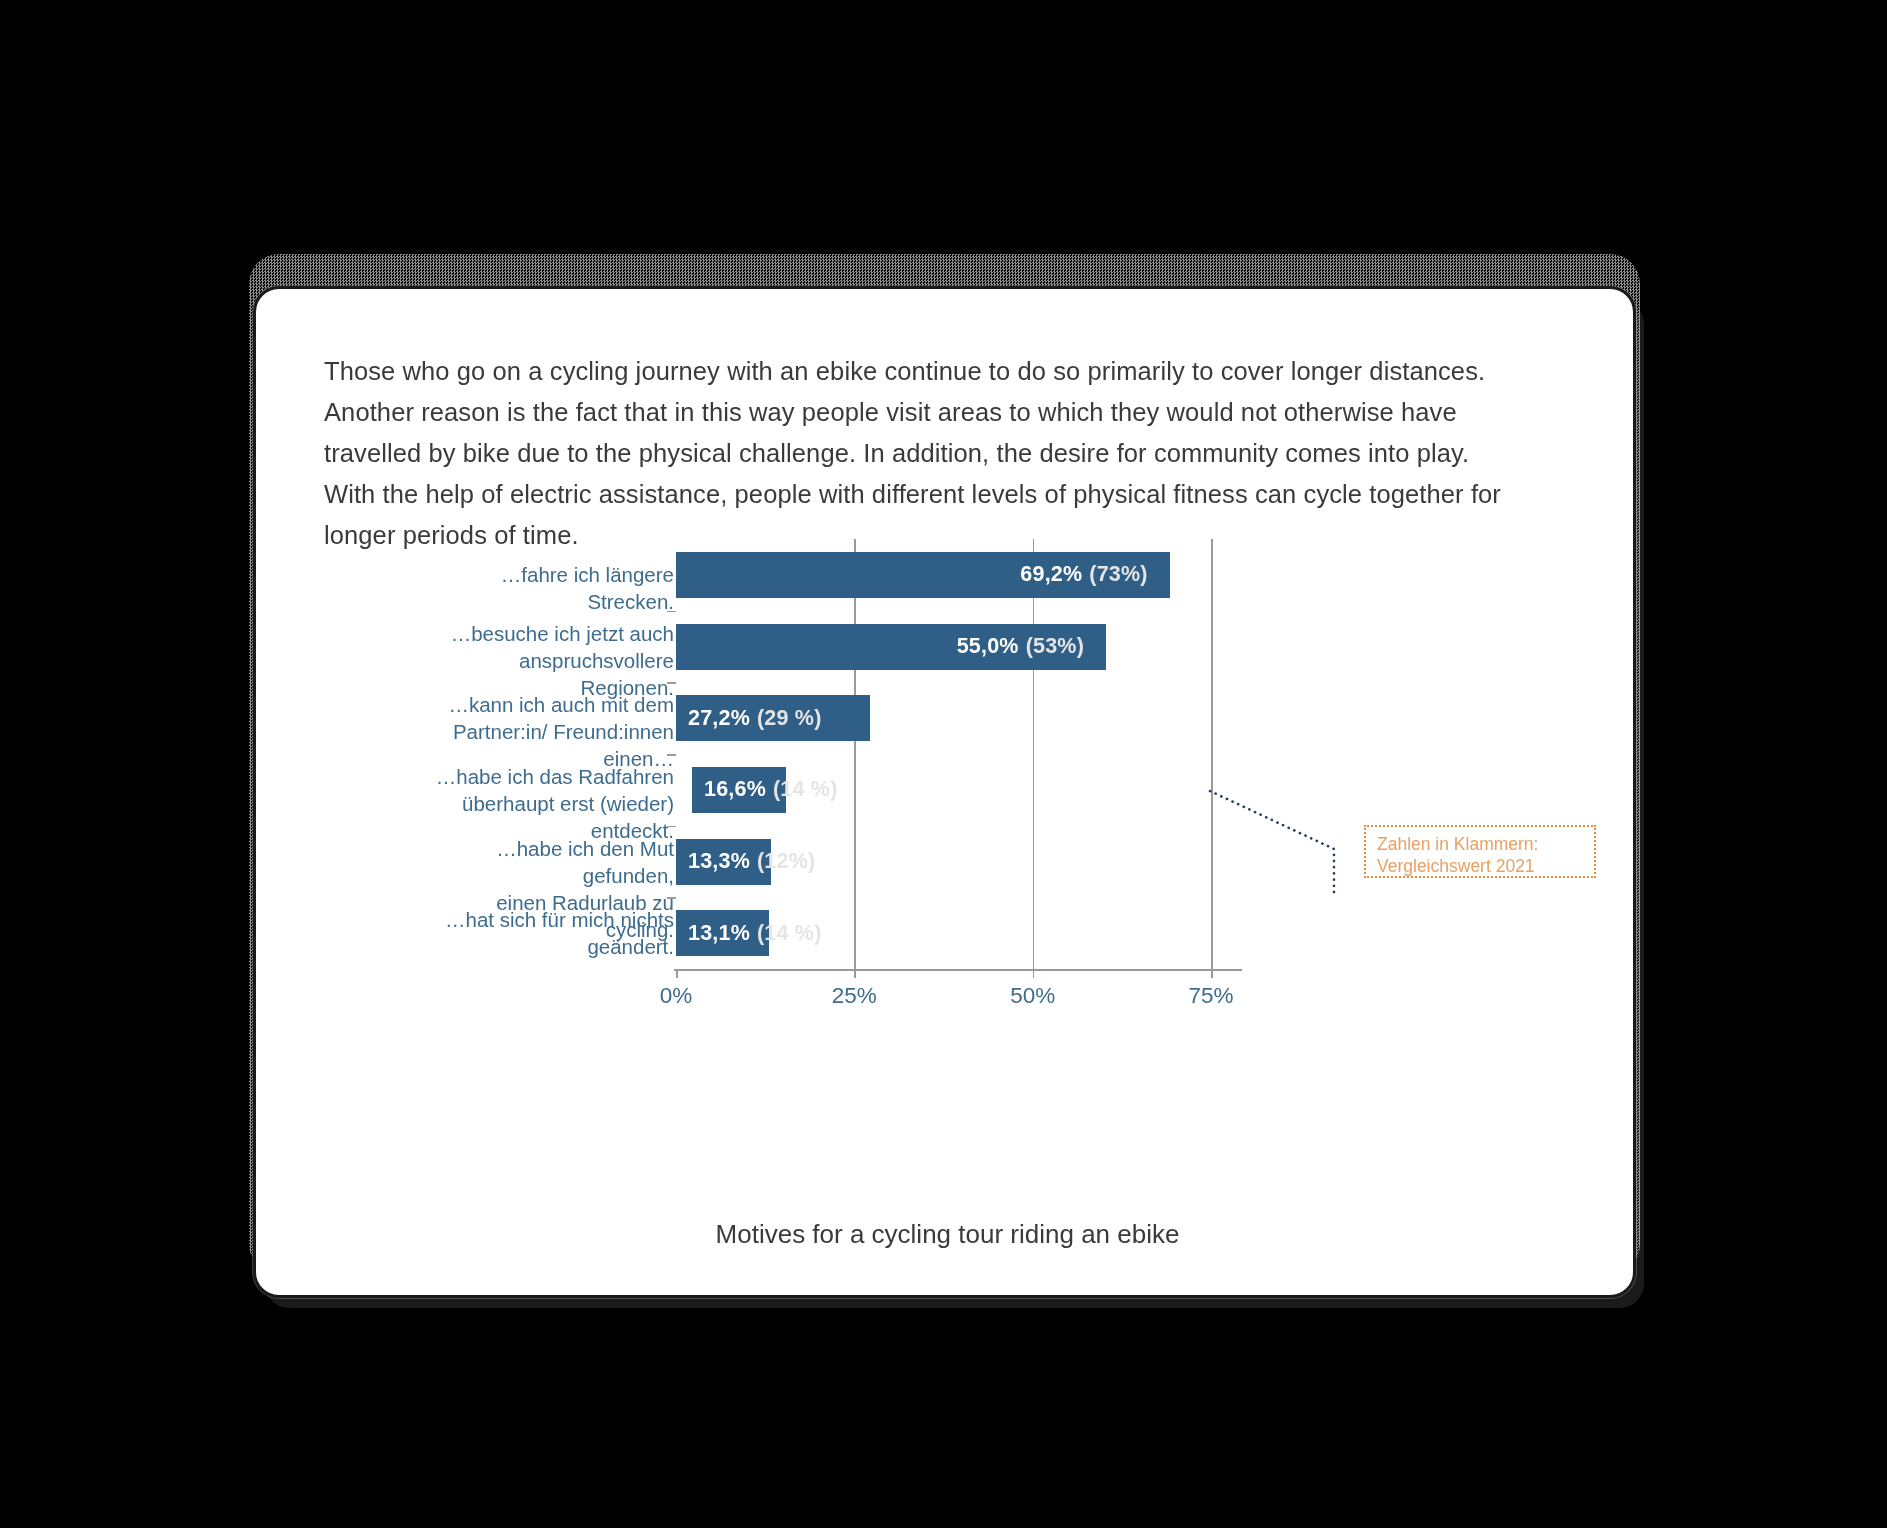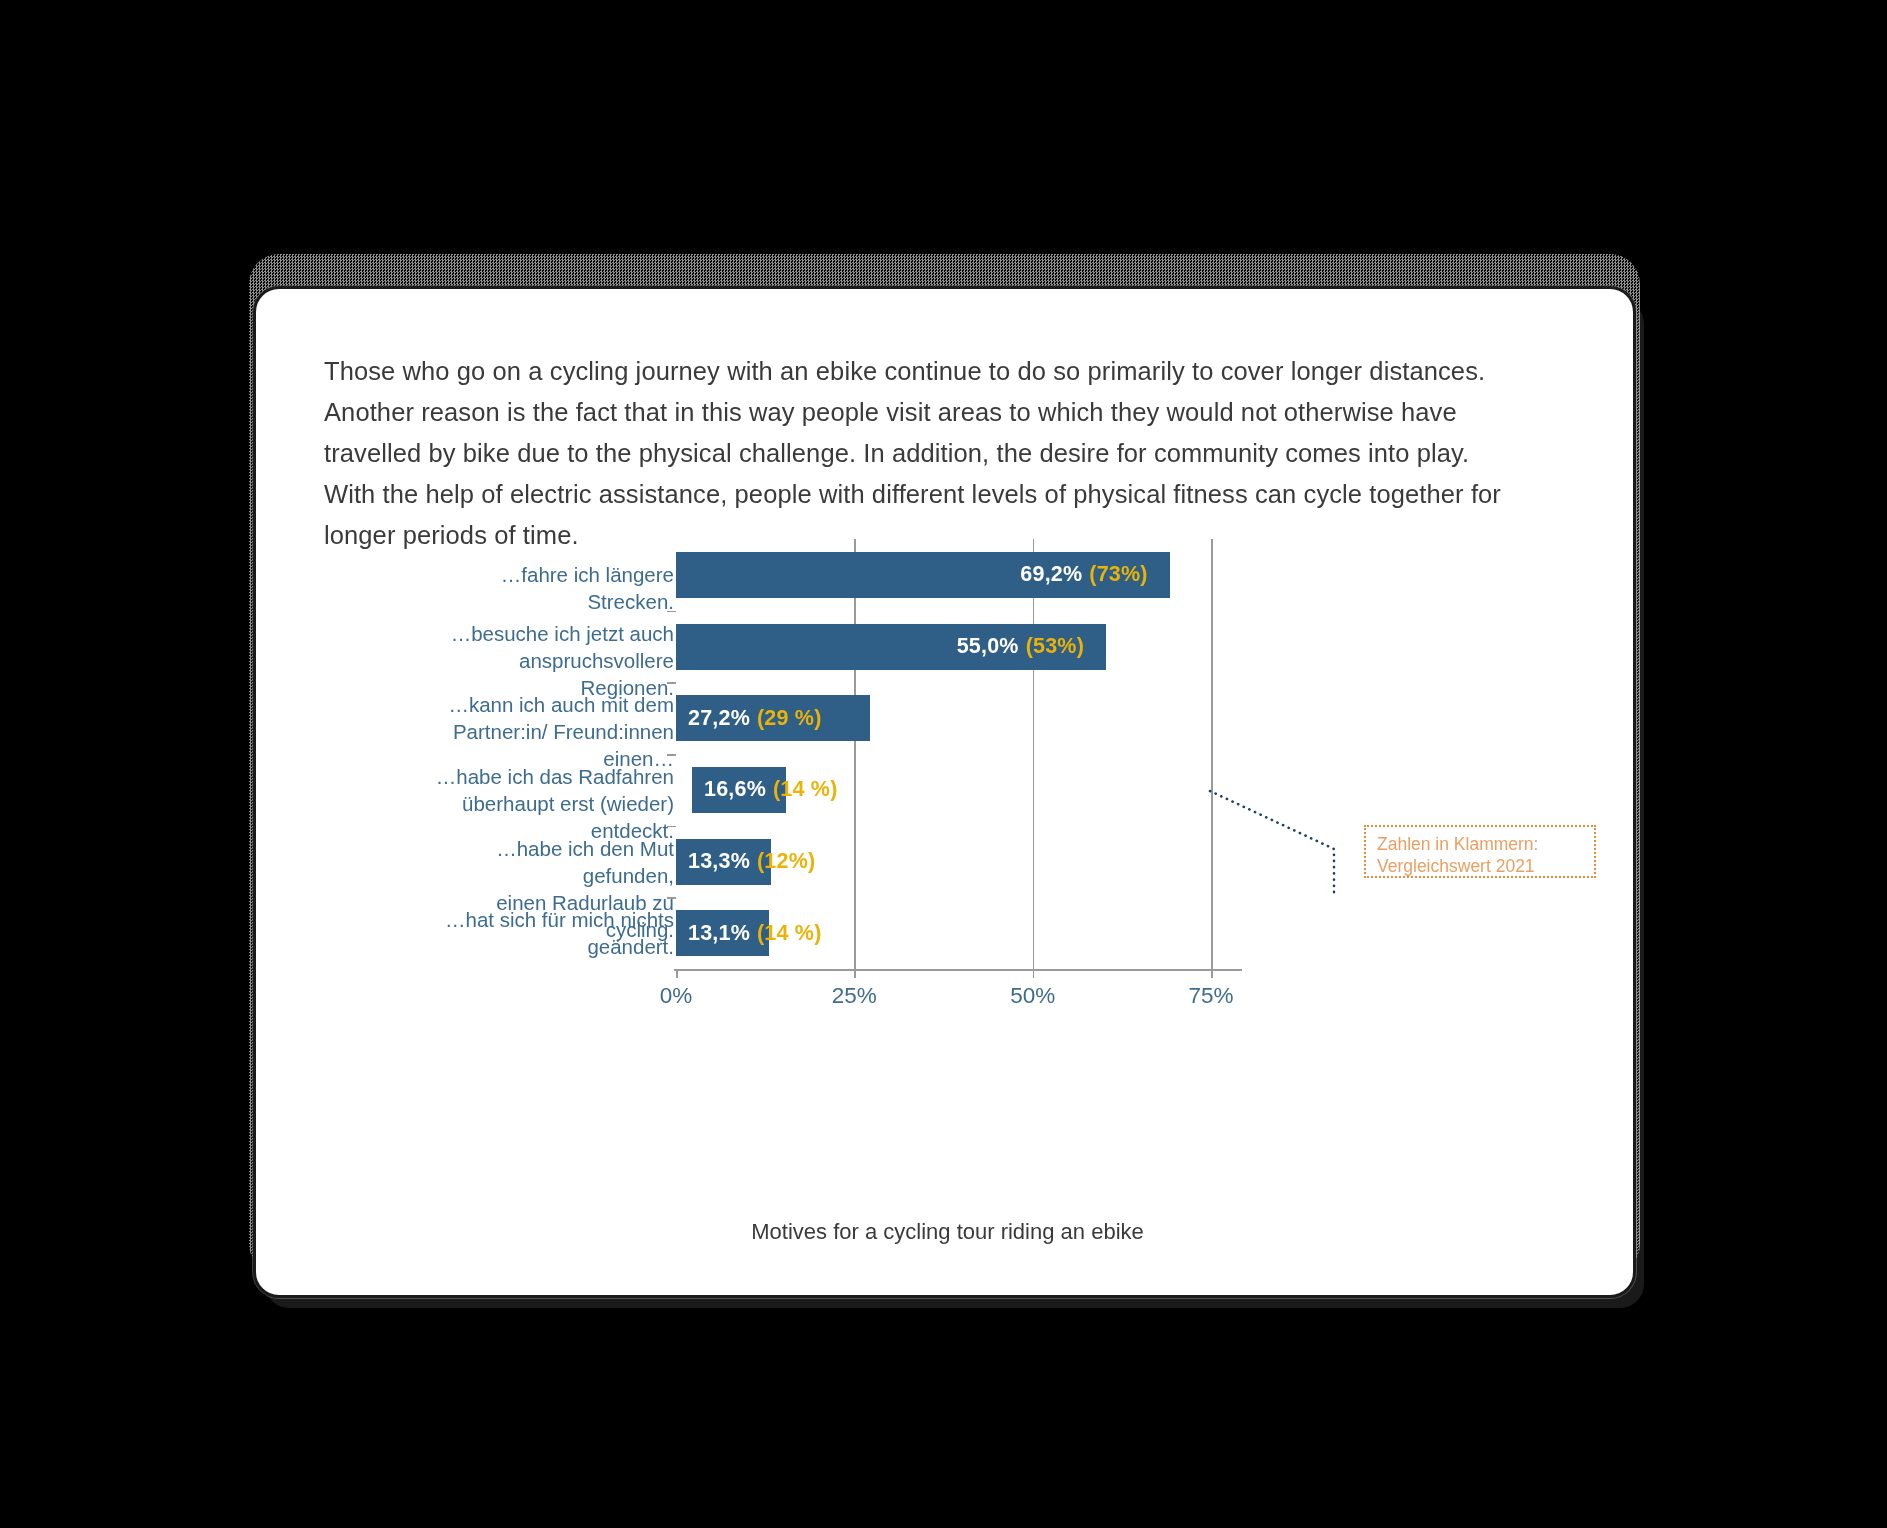--- a/index.html
+++ b/index.html
@@ -149,21 +149,21 @@
 
   .bar .vlabel {
     position: absolute;
     font-size: 21.5px;
     font-weight: 700;
     color: #ffffff;
     letter-spacing: 0.2px;
   }
 
   .bar .vcompare {
-    color: #eab308;
+    color: #e5e5e5;
     font-weight: 700;
     margin-left: 7px;
   }
 
   
   .bar.inside-right .vlabel { right: 22px; }
   .bar.inside-left  .vlabel { left: 12px; text-align: center; }
 
   .xlabels {
     position: absolute;
@@ -207,21 +207,21 @@
   }
 
   
   .caption {
     position: absolute;
     left: 0;
     top: 930px;
     width: 1383px;
     text-align: center;
     color: #3a3a3a;
-    font-size: 22px;
+    font-size: 26px;
   }
 </style>
 </head>
 <body>
 
 <div id="stage">
 
   <div class="card-shadow"></div>
 
   <div class="card">

